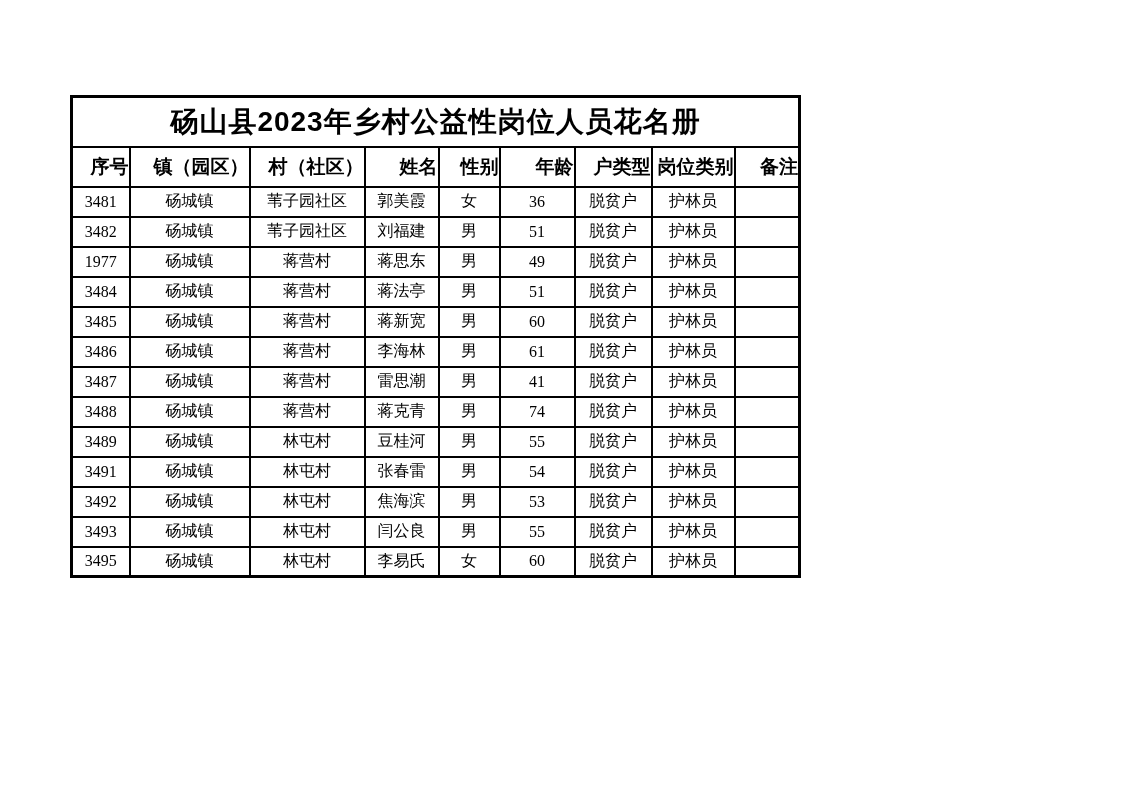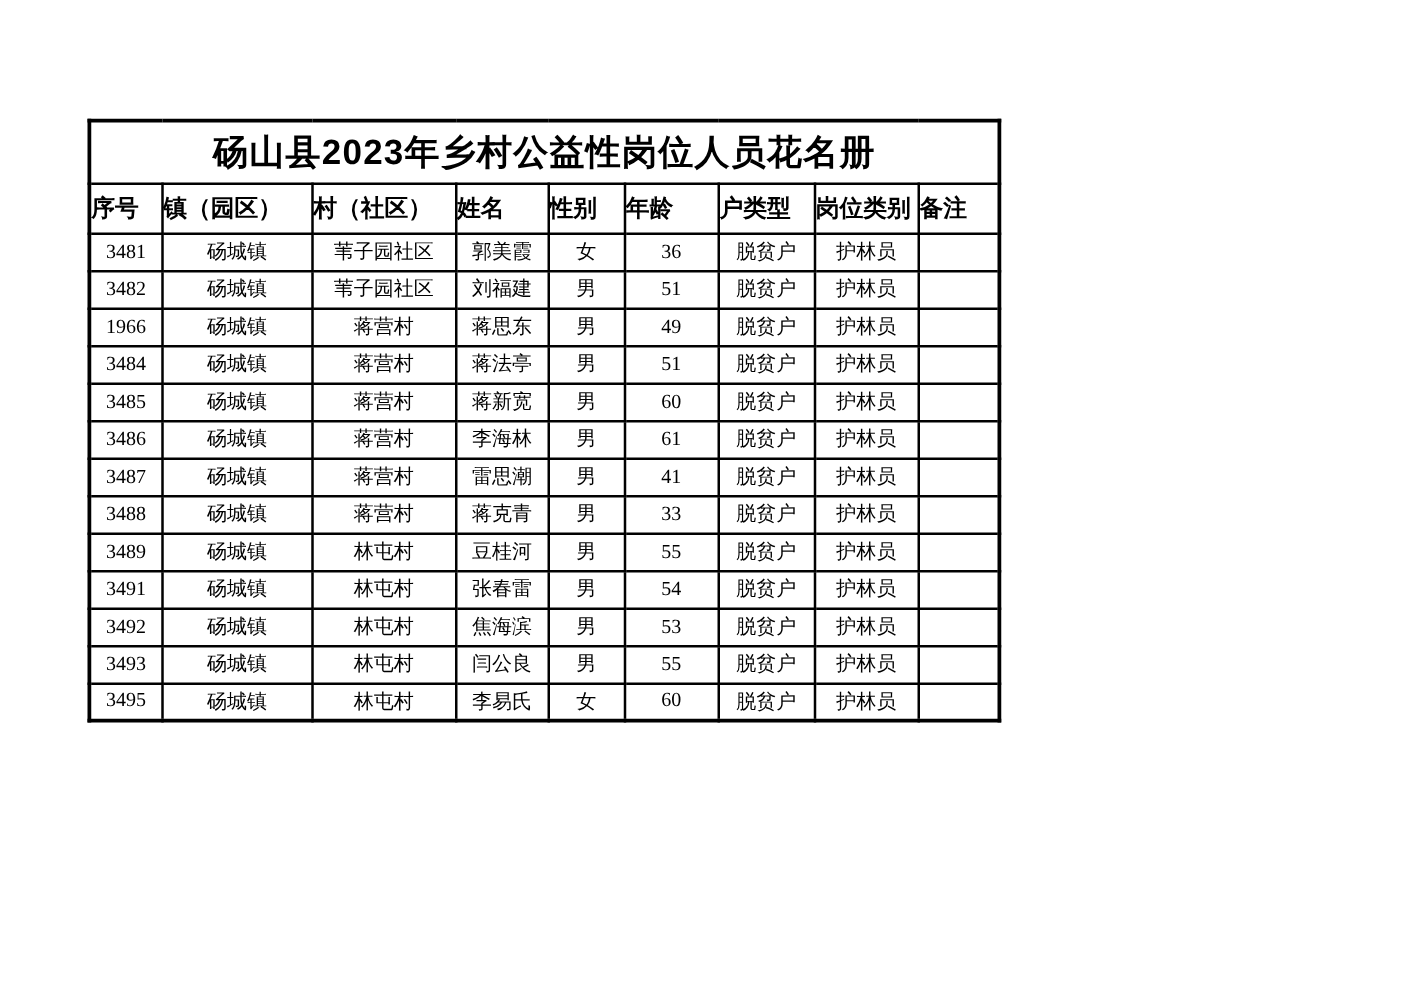--- a/index.html
+++ b/index.html
@@ -33,21 +33,21 @@
     font-weight: bold;
     text-align: center;
     vertical-align: middle;
     font-family: "Liberation Sans", "DejaVu Sans", sans-serif;
     letter-spacing: 1px;
   }
   tr.header-row th {
     height: 40px;
     font-size: 19px;
     font-weight: bold;
-    text-align: left;
+    text-align: right;
     vertical-align: middle;
     font-family: "Liberation Sans", "DejaVu Sans", sans-serif;
     white-space: nowrap;
   }
   tbody td {
     height: 30px;
     font-size: 16px;
     font-weight: normal;
     text-align: center;
     vertical-align: middle;
@@ -103,21 +103,21 @@
           <td>砀城镇</td>
           <td>苇子园社区</td>
           <td>刘福建</td>
           <td>男</td>
           <td>51</td>
           <td>脱贫户</td>
           <td>护林员</td>
           <td></td>
         </tr>
         <tr>
-          <td>1966</td>
+          <td>1977</td>
           <td>砀城镇</td>
           <td>蒋营村</td>
           <td>蒋思东</td>
           <td>男</td>
           <td>49</td>
           <td>脱贫户</td>
           <td>护林员</td>
           <td></td>
         </tr>
         <tr>
@@ -163,21 +163,21 @@
           <td>脱贫户</td>
           <td>护林员</td>
           <td></td>
         </tr>
         <tr>
           <td>3488</td>
           <td>砀城镇</td>
           <td>蒋营村</td>
           <td>蒋克青</td>
           <td>男</td>
-          <td>33</td>
+          <td>74</td>
           <td>脱贫户</td>
           <td>护林员</td>
           <td></td>
         </tr>
         <tr>
           <td>3489</td>
           <td>砀城镇</td>
           <td>林屯村</td>
           <td>豆桂河</td>
           <td>男</td>

